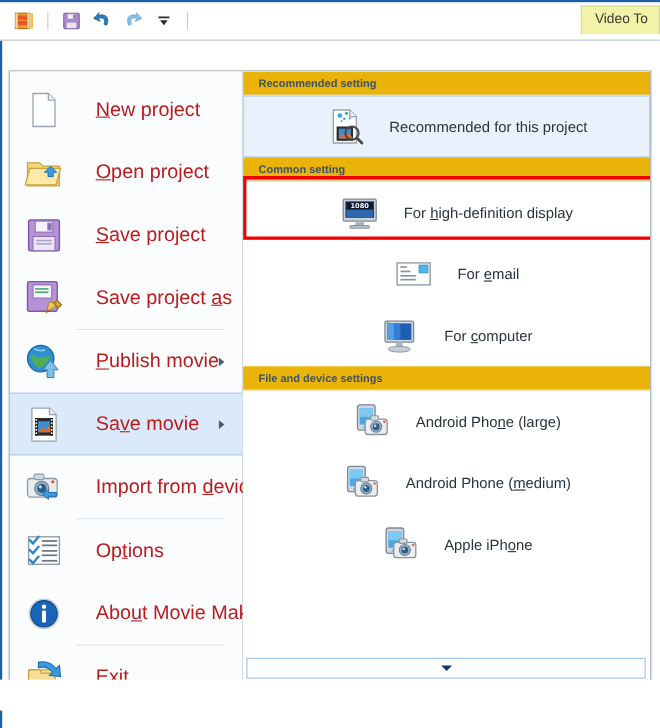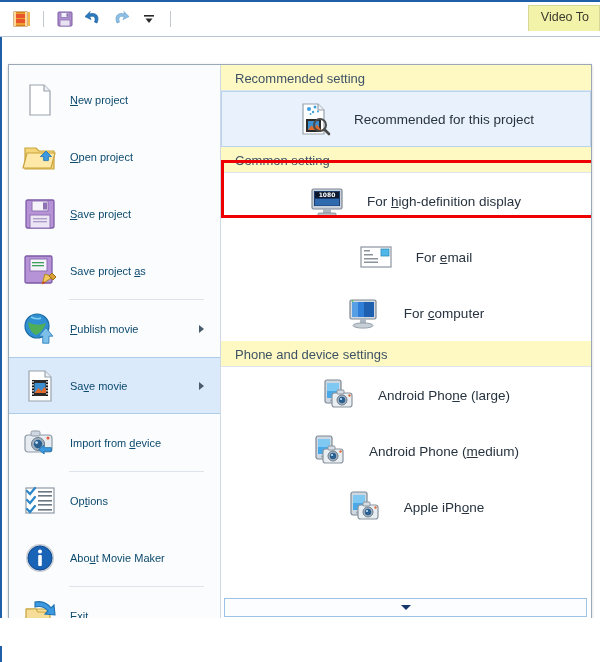--- a/index.html
+++ b/index.html
@@ -106,46 +106,46 @@
     background: #dbeafb;
     border-top: 1px solid #aecbe8;
     border-bottom: 1px solid #aecbe8;
   }
   .menu-item .mi-icon {
     width: 38px; height: 38px;
     display: flex; align-items: center; justify-content: center;
     flex: 0 0 38px;
   }
   .menu-item .mi-label {
-    margin-left: 11px;
-    font-size: 11px;
-    color: #0c4a6e;
+    margin-left: 28px;
+    font-size: 18px;
+    color: #b91c1c;
     white-space: nowrap;
   }
   .menu-item .mi-arrow {
     position: absolute; right: 16px; top: 50%;
     transform: translateY(-50%);
     width: 0; height: 0;
     border-left: 5px solid #4a5b6b;
     border-top: 4px solid transparent;
     border-bottom: 4px solid transparent;
   }
   .menu-sep {
     height: 1px; background: #dde4ec;
     margin: 0 16px 0 60px;
   }
   .u { text-decoration: underline; }
 
   
   .section-head {
     position: relative;
     padding: 6px 0 4px 14px;
-    font-size: 13px; font-weight: normal;
+    font-size: 10px; font-weight: bold;
     color: #3d5266;
-    background: #fef9c3;
+    background: #eab308;
     border-bottom: 1px solid #dfe5ec;
   }
   .opt-row {
     display: flex; align-items: center;
     height: 56px;
     padding-left: 18px;
     justify-content: center;
   }
   .opt-row.sel {
     background: #e9f2fc;
@@ -466,21 +466,21 @@
                 <rect x="6" y="7" width="22" height="15" fill="#1f5fb0"></rect>
                 <path d="M6 7 h12 v15 h-12 z" fill="#2f7fd8"></path>
                 <path d="M6 7 h6 v15 h-6 z" fill="#7fc0f0" opacity="0.5"></path>
                 <circle cx="6.5" cy="6" r="0.9" fill="#55cc55"></circle>
                 <rect x="14" y="24" width="6" height="5" fill="#aeb8c2"></rect>
                 <ellipse cx="17" cy="30.5" rx="10" ry="2.6" fill="#c6ced6" stroke="#8d98a3" stroke-width="0.9"></ellipse>
               </svg>
             </span>
             <span class="opt-label">For <span class="u">c</span>omputer</span>
           </div>
-          <div class="section-head">Phone and device settings</div>
+          <div class="section-head">File and device settings</div>
           <div class="opt-row">
             <span class="opt-icon">
               <svg width="36" height="36" viewBox="0 0 36 36">
                 <rect x="5" y="3" width="16" height="23" rx="2" fill="#cfd8e0" stroke="#7d8893" stroke-width="1.2"></rect>
                 <rect x="7" y="6" width="12" height="15" fill="#49a8e8"></rect>
                 <rect x="7" y="6" width="12" height="8" fill="#7fc8f2"></rect>
                 <rect x="10" y="22.5" width="6" height="2" rx="1" fill="#9aa6b2"></rect>
                 <rect x="12" y="16" width="20" height="14" rx="2.5" fill="#e9eef3" stroke="#8a949e" stroke-width="1.2"></rect>
                 <rect x="17" y="13" width="7" height="4" rx="1" fill="#d5dce3" stroke="#8a949e" stroke-width="1"></rect>
                 <circle cx="22" cy="23" r="5" fill="#a6b4c2" stroke="#6f7c89" stroke-width="1"></circle>

